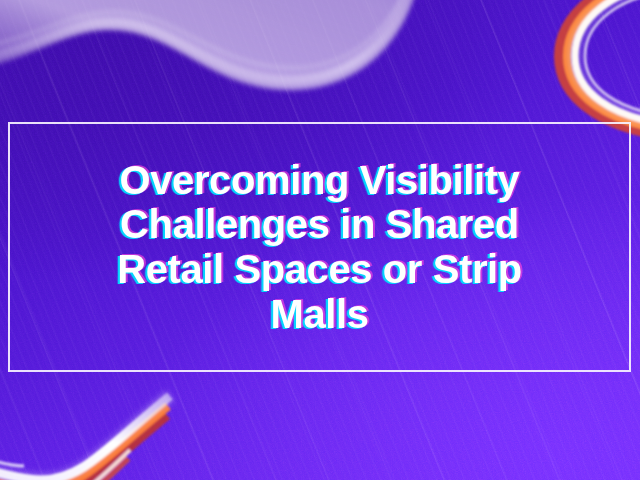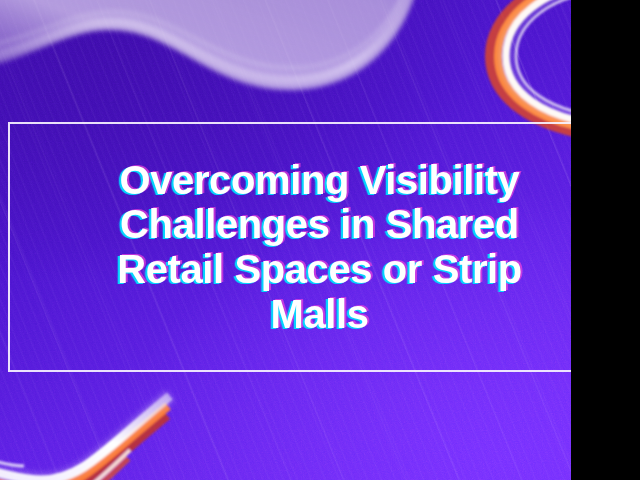--- a/index.html
+++ b/index.html
@@ -4,21 +4,21 @@
 <title>Title Card</title>
 <style>
   html, body {
     margin: 0;
     padding: 0;
     background: #000;
   }
 
   #card {
     position: relative;
-    width: 571px;
+    width: 640px;
     height: 480px;
     overflow: hidden;
     font-family: "Liberation Sans", sans-serif;
     background: #4a12cf;
     isolation: isolate;
   }
 
   
   .bg-base {
     position: absolute;

